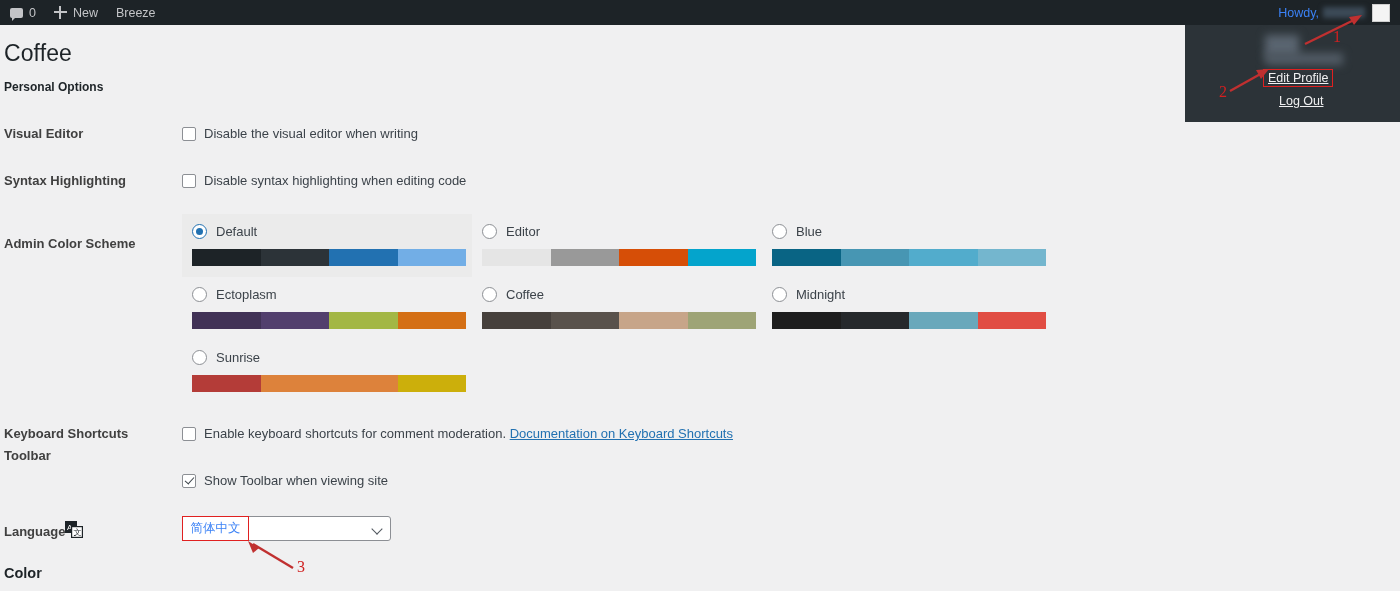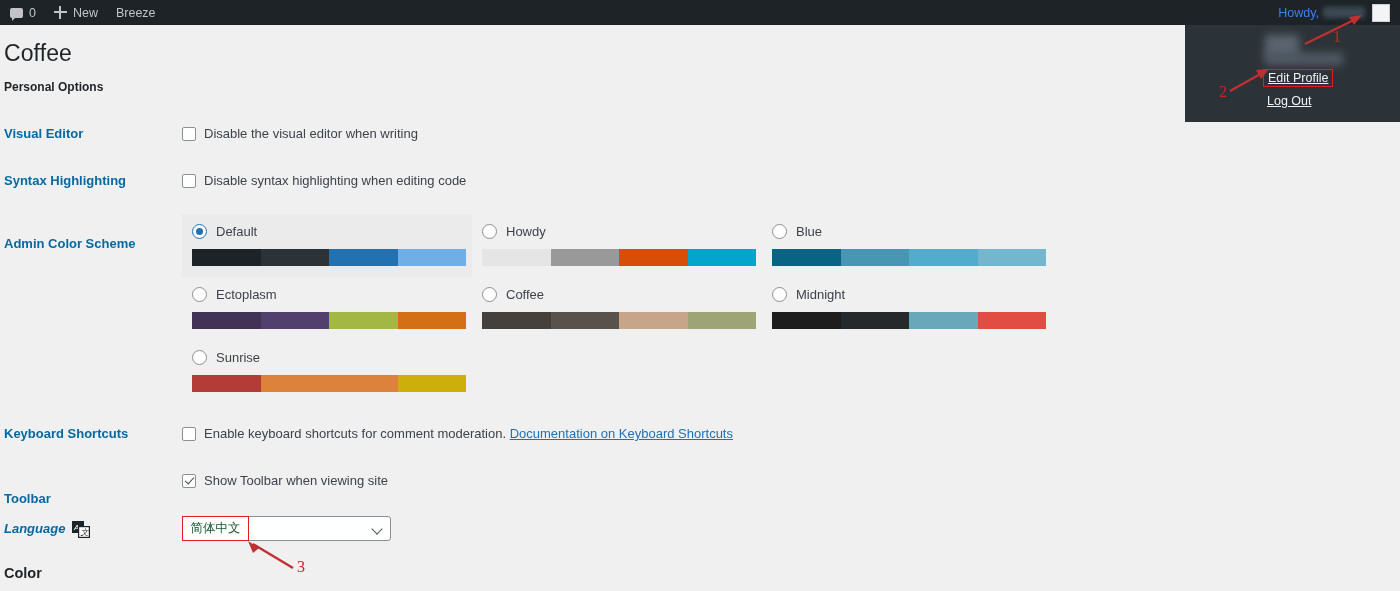--- a/index.html
+++ b/index.html
@@ -86,38 +86,38 @@
     background: #525c66; filter: blur(4px);
   }
   #menu-edit-profile {
     position: absolute; left: 78px; top: 44px;
     padding: 1px 4px;
     border: 1.6px solid #e02020;
     color: #f0f0f1; font-size: 12.5px;
     line-height: 14px; white-space: nowrap;
   }
   #menu-log-out {
-    position: absolute; left: 82px; top: 69px;
+    position: absolute; left: 94px; top: 69px;
     color: #f0f0f1; font-size: 12.5px; white-space: nowrap;
   }
 
   
   #page-title {
     position: absolute; left: 4px; top: 40px;
     font-size: 23px; font-weight: 400; color: #1d2327;
     letter-spacing: .1px;
   }
   #section-heading {
     position: absolute; left: 4px; top: 80px;
     font-size: 12px; font-weight: bold; color: #1d2327; text-align: right;
   }
 
   .row-label {
     position: absolute; left: 4px;
-    font-size: 13px; font-weight: bold; color: #0369a1;
+    font-size: 13px; font-weight: bold; color: #404040;
     white-space: nowrap;
   }
   .row-field { position: absolute; left: 182px; }
 
   .cb-line { display: flex; align-items: flex-start; gap: 8px; }
   .checkbox {
     width: 14px; height: 14px; flex: 0 0 14px;
     border: 1px solid #8c8f94; background: #fff;
     border-radius: 2px; margin-top: 1px;
     position: relative;
@@ -158,36 +158,36 @@
   .scheme-name { font-size: 13px; color: #3c434a; }
   .swatch {
     display: flex; height: 17px; margin-top: 9px;
     width: 274px;
   }
   .swatch span { flex: 1 1 0; }
 
   
   #language-label-wrap {
     position: absolute; left: 4px; top: 521px;
-    display: flex; align-items: flex-start; gap: 7px; font-style: italic;
+    display: flex; align-items: flex-end; 
   }
   #translate-icon { display: block; }
   #language-control {
     position: absolute; left: 182px; top: 516px;
     display: flex; align-items: stretch;
     width: 209px; height: 25px;
     background: #fff; border: 1px solid #8c8f94; border-radius: 3px;
   }
   #language-value-box {
     position: absolute; left: 182px; top: 516px;
     width: 67px; height: 25px;
     border: 1.8px solid #e02020;
     display: flex; align-items: center; justify-content: center;
     background: #fff; z-index: 6;
-    font-size: 12.5px; color: #14532d; text-align: center;
+    font-size: 12.5px; color: #3b82f6; text-align: center;
   }
   #language-caret {
     position: absolute; right: 9px; top: 8px;
     width: 8px; height: 8px;
     border-right: 1.6px solid #50575e;
     border-bottom: 1.6px solid #50575e;
     transform: rotate(45deg);
   }
   #name-heading {
     position: absolute; left: 4px; top: 565px;
@@ -262,21 +262,21 @@
         <div class="swatch">
           <span style="background: rgb(29, 35, 39);"></span>
           <span style="background: rgb(44, 51, 56);"></span>
           <span style="background: rgb(34, 113, 177);"></span>
           <span style="background: rgb(114, 174, 230);"></span>
         </div>
       </label>
       <label class="scheme">
         <div class="scheme-head">
           <span class="radio"></span>
-          <span class="scheme-name">Howdy</span>
+          <span class="scheme-name">Editor</span>
         </div>
         <div class="swatch">
           <span style="background: rgb(229, 229, 229);"></span>
           <span style="background: rgb(153, 153, 153);"></span>
           <span style="background: rgb(214, 78, 7);"></span>
           <span style="background: rgb(4, 164, 204);"></span>
         </div>
       </label>
       <label class="scheme">
         <div class="scheme-head">
@@ -349,21 +349,21 @@
 <div class="row-field" style="top:426px">
   <div class="cb-line">
     <span class="checkbox"></span>
     <span class="cb-text">
       <span>Enable keyboard shortcuts for comment moderation.</span>
       <a href="#">Documentation on Keyboard Shortcuts</a>
     </span>
   </div>
 </div>
 
-<div class="row-label" style="top:491px">Toolbar</div>
+<div class="row-label" style="top:448px">Toolbar</div>
 <div class="row-field" style="top:473px">
   <label class="cb-line">
     <span class="checkbox checked"></span>
     <span class="cb-text">Show Toolbar when viewing site</span>
   </label>
 </div>
 
 <div id="language-label-wrap">
   <span class="row-label" style="position:static">Language</span>
   <svg id="translate-icon" width="19" height="18" viewBox="0 0 19 18">

